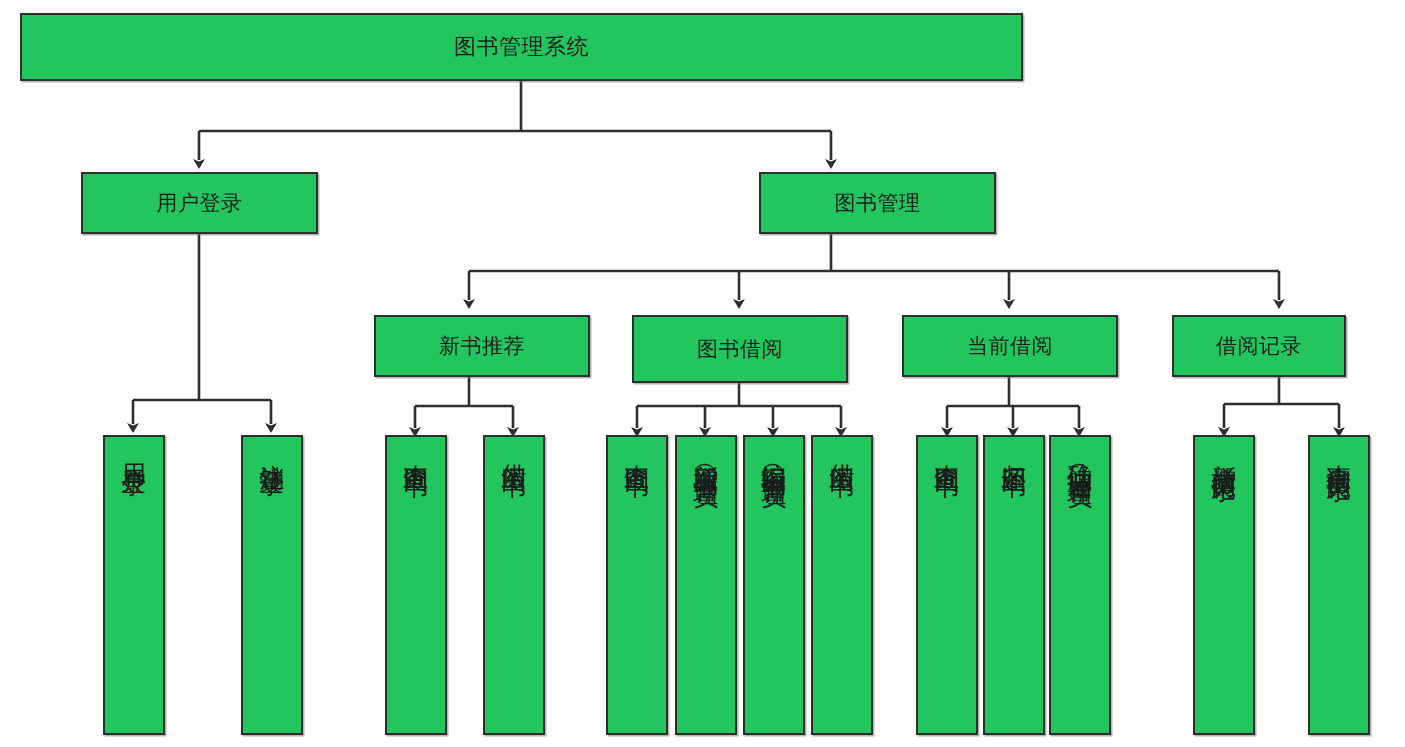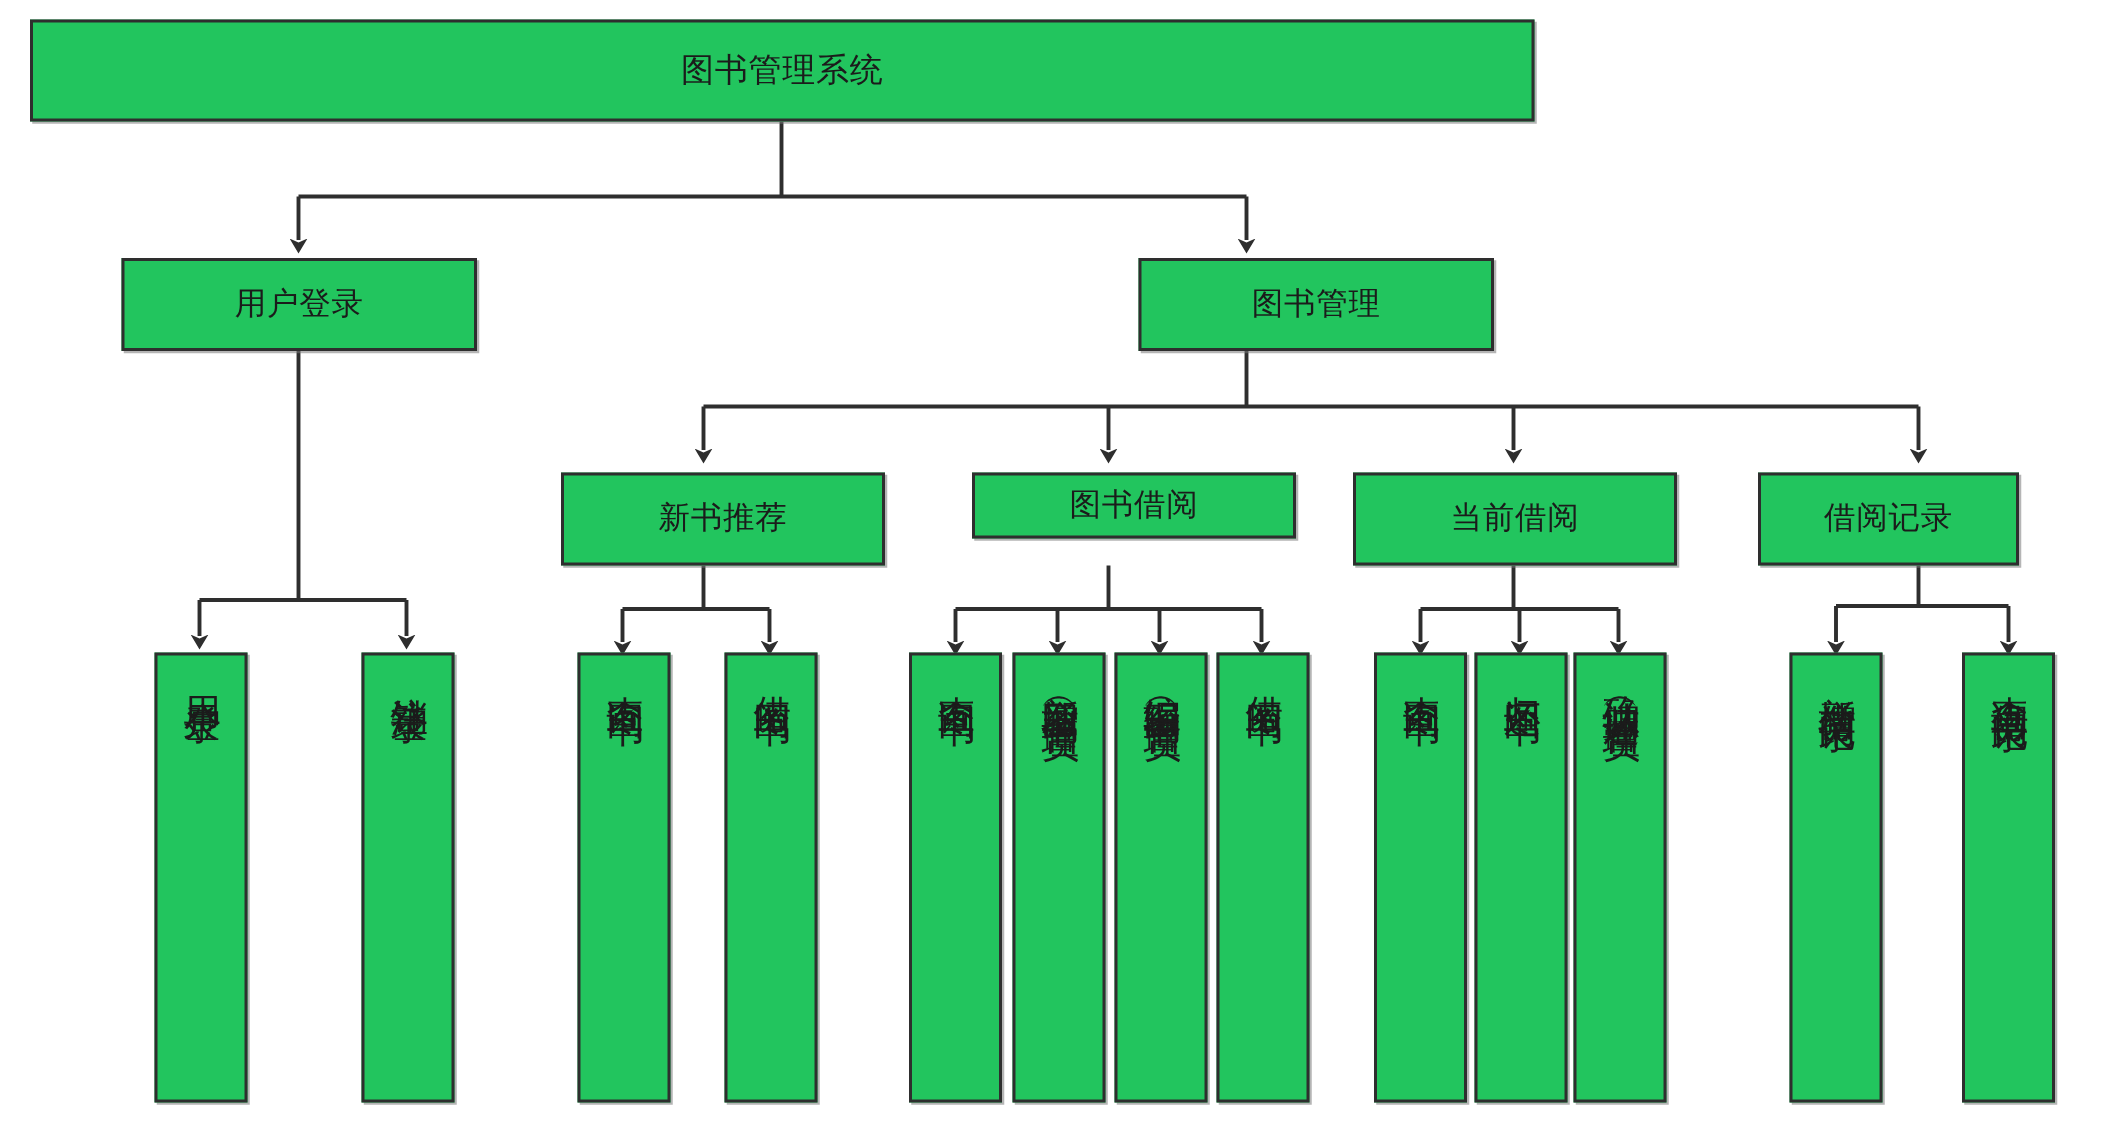--- a/index.html
+++ b/index.html
@@ -139,21 +139,21 @@
   <div class="node h" style="left:81px; top:172px; width:237px; height:62px;">
     <span class="node-label">用户登录</span>
   </div>
   <div class="node h" style="left:712px; top:172px; width:237px; height:62px;margin-left:47px;">
     <span class="node-label">图书管理</span>
   </div>
 
   <div class="node h" style="left:362px; top:315px; width:216px; height:62px;margin-left:12px;">
     <span class="node-label">新书推荐</span>
   </div>
-  <div class="node h" style="left:648px; top:315px; width:216px; height:44px;">
+  <div class="node h" style="left:632px; top:315px; width:216px; height:68px;">
     <span class="node-label">图书借阅</span>
   </div>
   <div class="node h" style="left:902px; top:315px; width:216px; height:62px;">
     <span class="node-label">当前借阅</span>
   </div>
   <div class="node h" style="left:1172px; top:315px; width:174px; height:62px;">
     <span class="node-label">借阅记录</span>
   </div>
 
   <div class="node v" style="left:103px; top:435px; width:62px; height:300px;">

